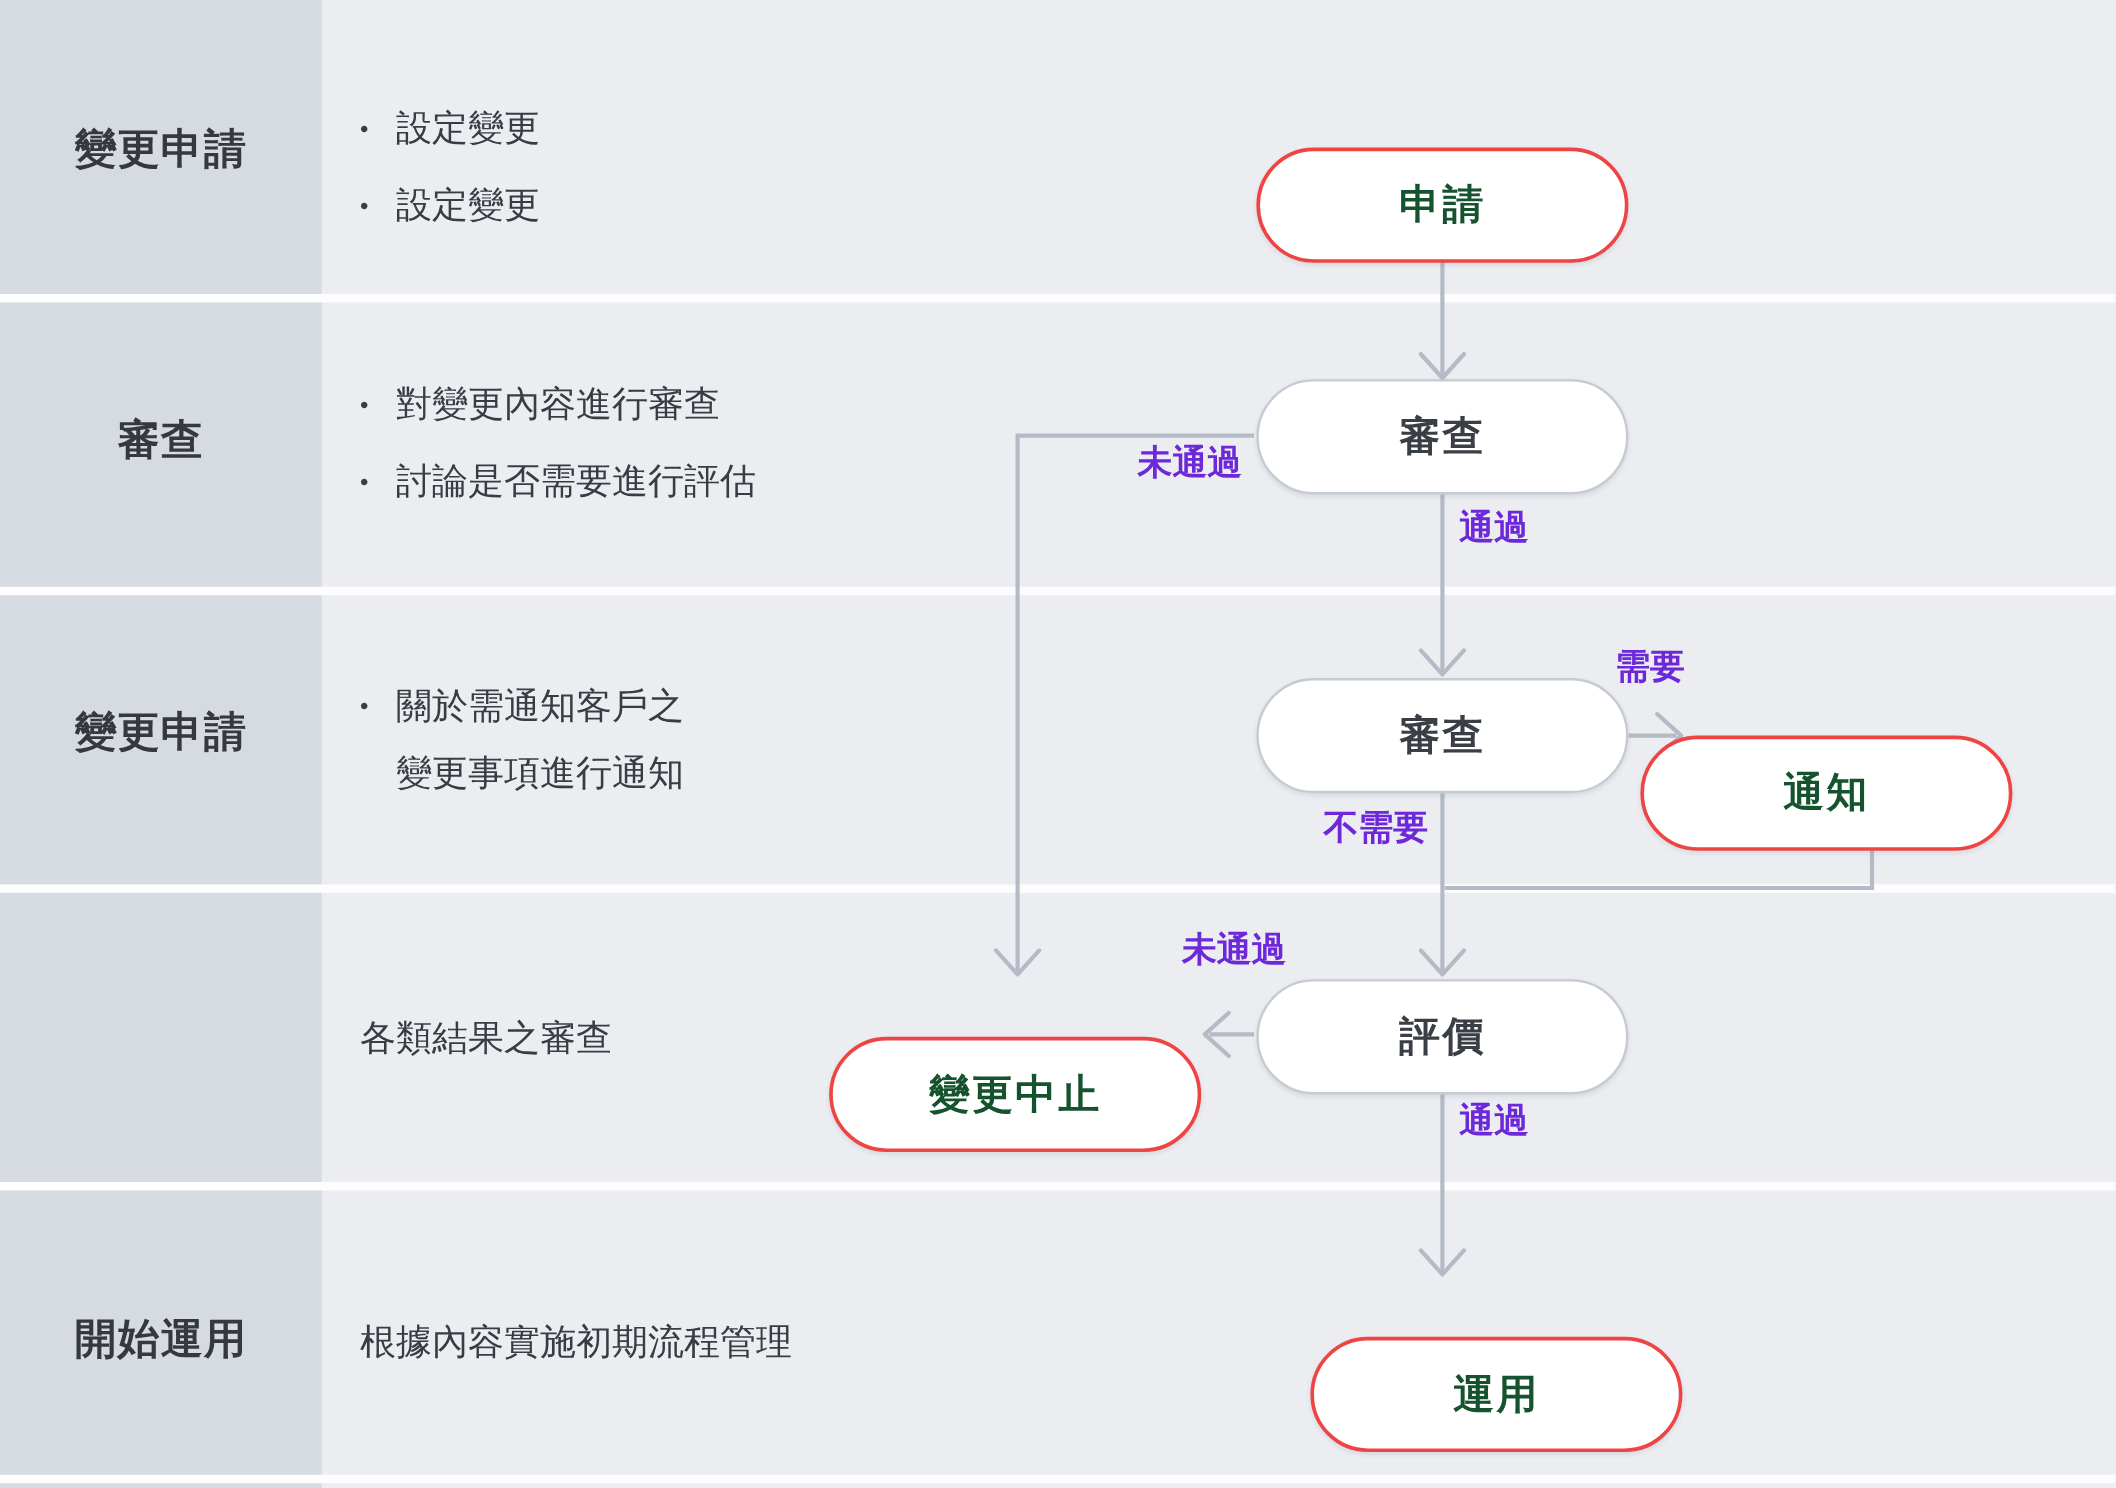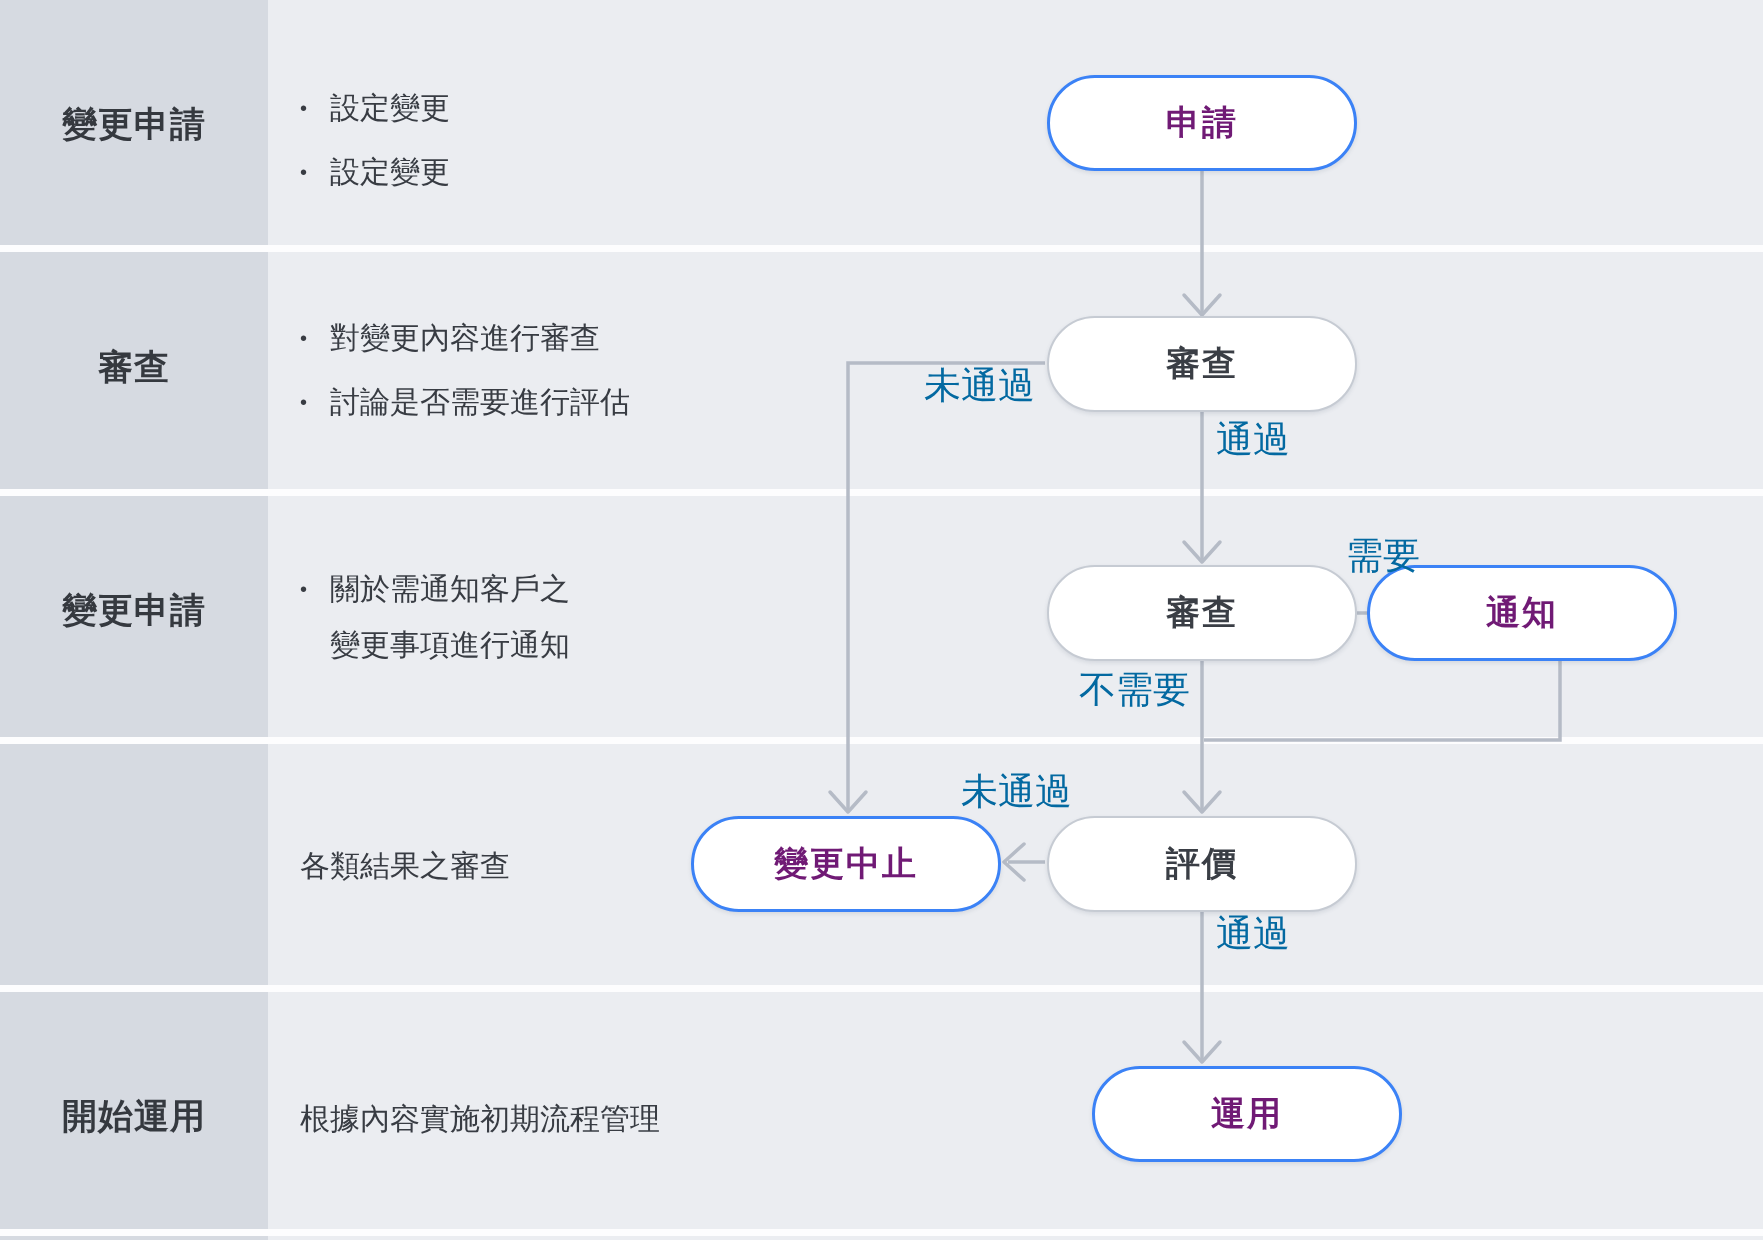--- a/index.html
+++ b/index.html
@@ -42,24 +42,24 @@
   .marker:empty { display:none; }
   .node {
     position:absolute; width:310px; height:96px;
     background:#ffffff; border-radius:48px;
     display:flex; align-items:center; justify-content:center;
     font-size:34px; font-weight:700; letter-spacing:2px;
     box-shadow:0 2px 4px rgba(80,90,110,0.14);
     box-sizing:border-box;
   }
   .node.plain { border:2.5px solid #c6cbd3; color:#3a3e45; }
-  .node.accent { border:3px solid #3b82f6; color:#701a75; }
+  .node.accent { border:3px solid #ef4444; color:#14532d;margin-top:48px; }
   .edge-label {
     position:absolute;
-    font-size:37px; font-weight:400; color:#0369a1;
+    font-size:29px; font-weight:700; color:#6d28d9;
     line-height:32px; white-space:nowrap;
   }
   .edge-label.right { text-align:right; }
   svg.edges { position:absolute; left:0; top:0; }
 </style>
 </head>
 <body>
 
 <div class="canvas">
 

